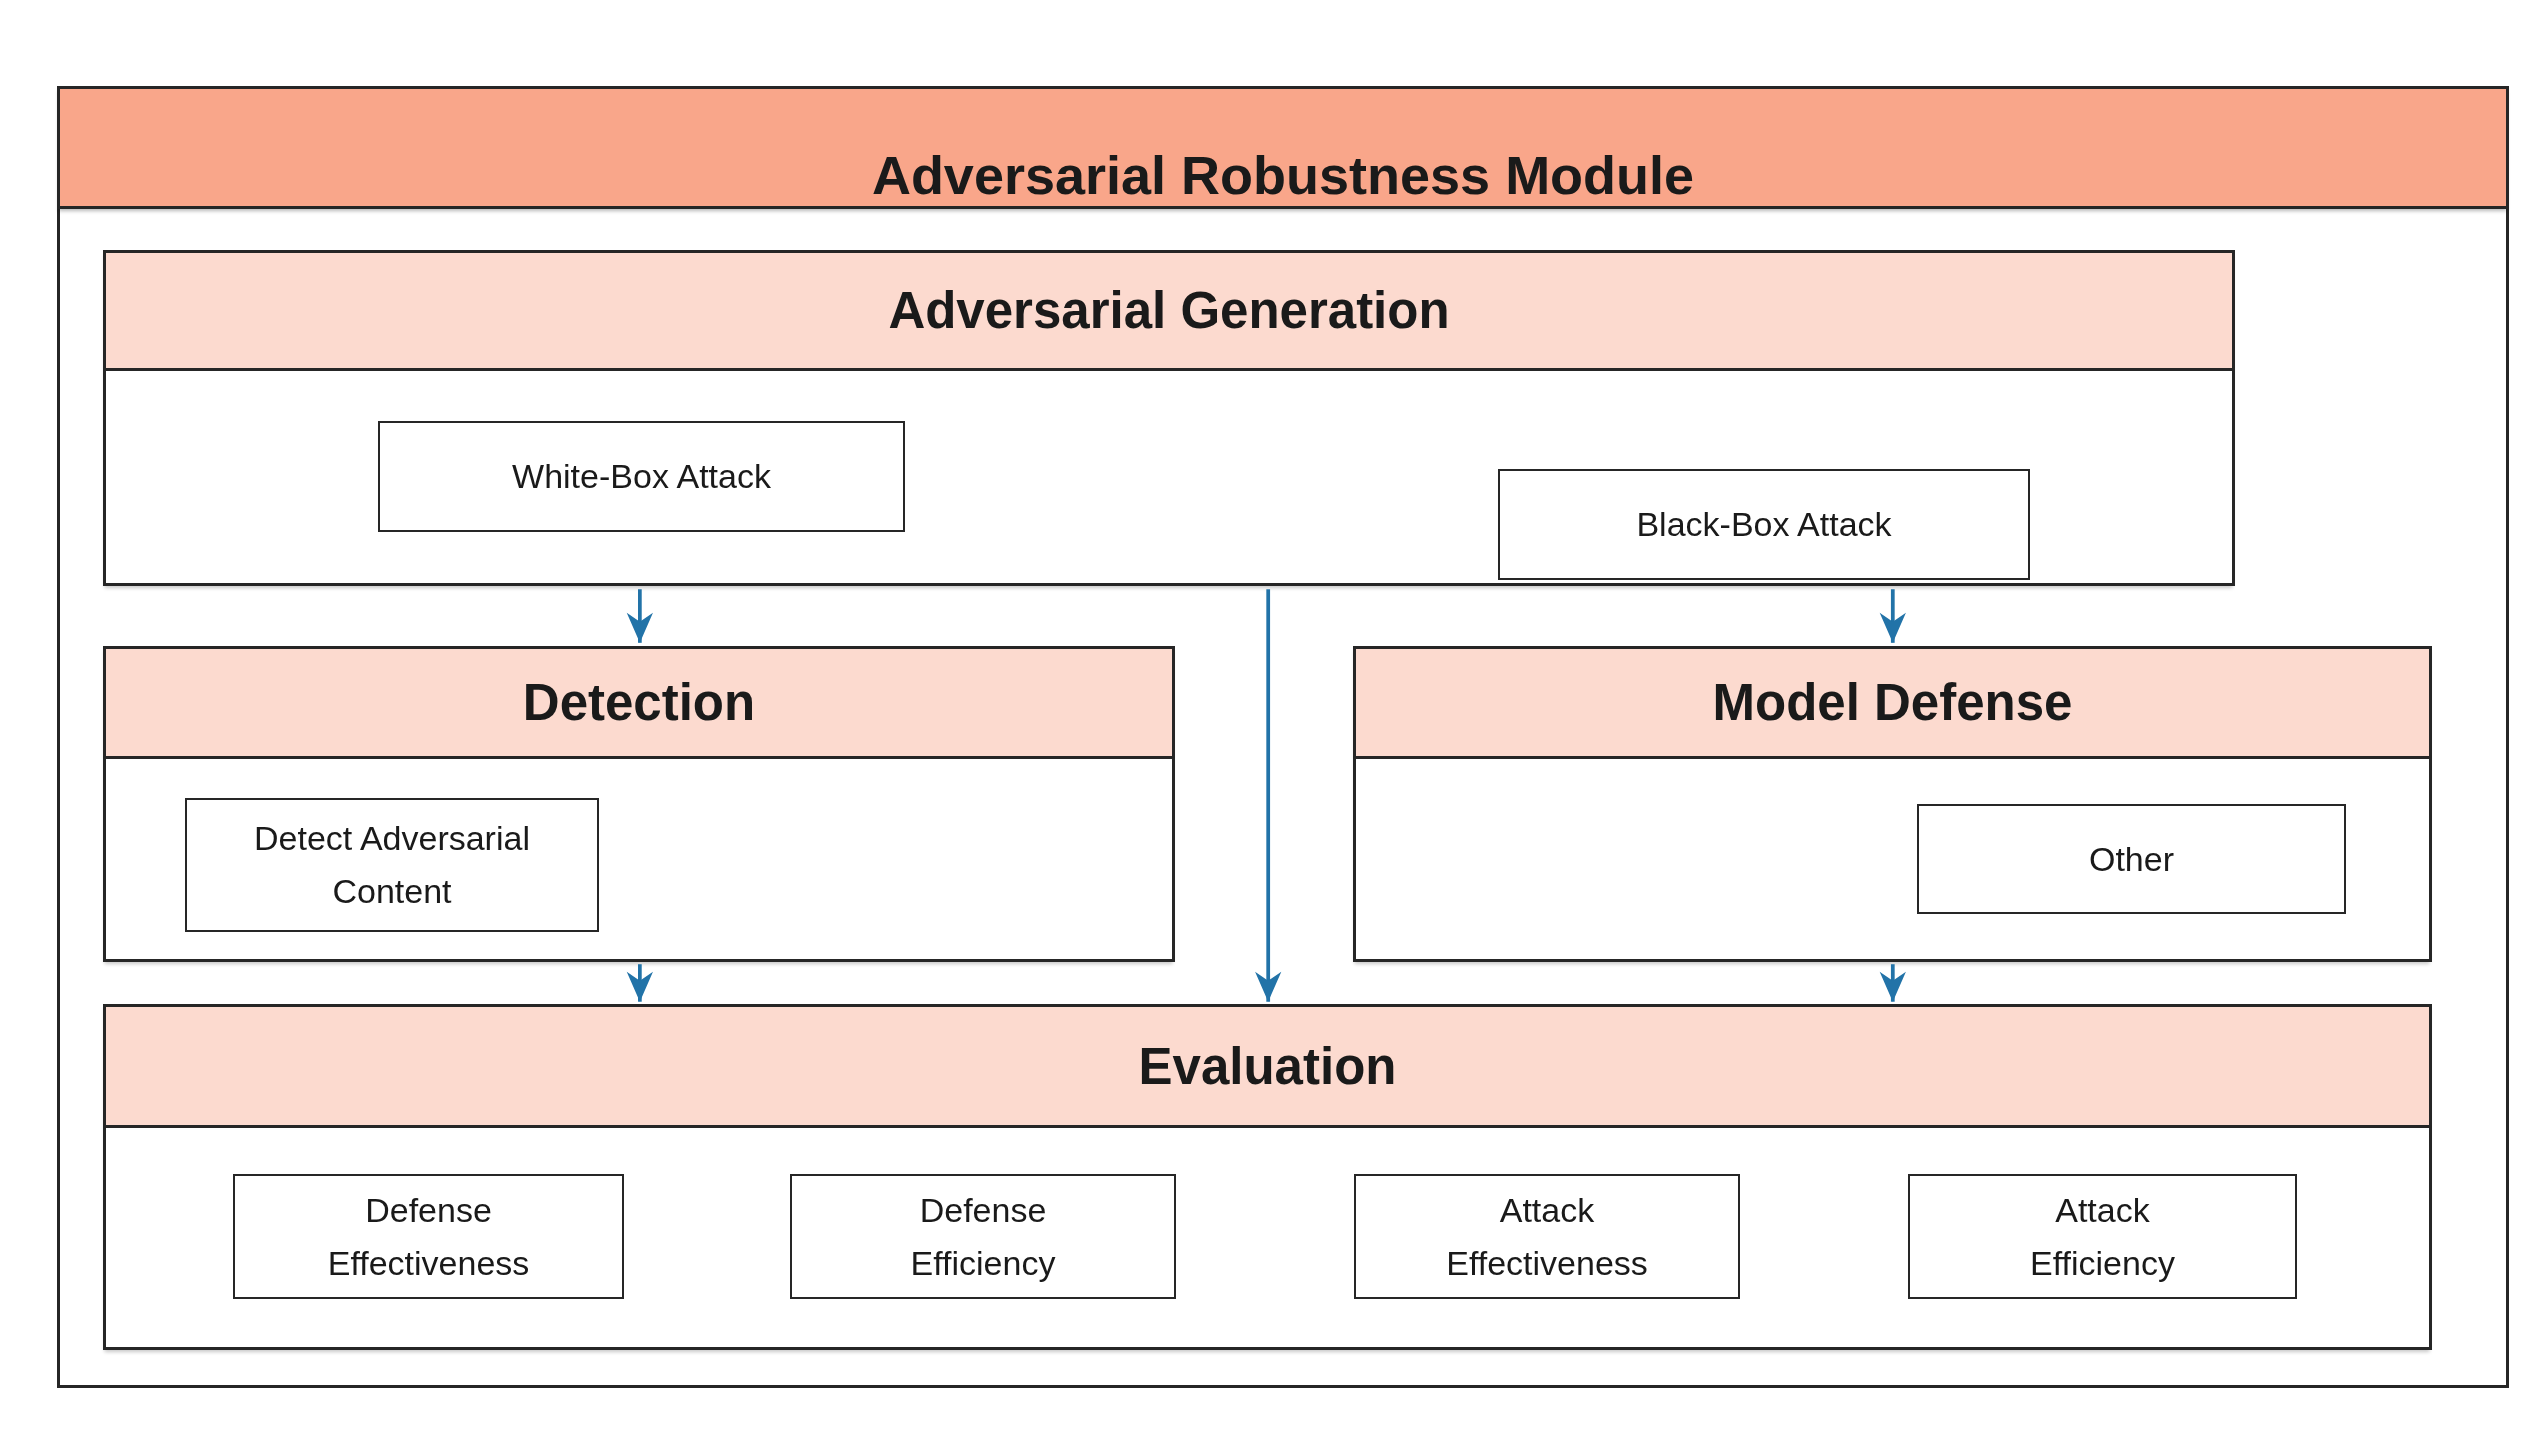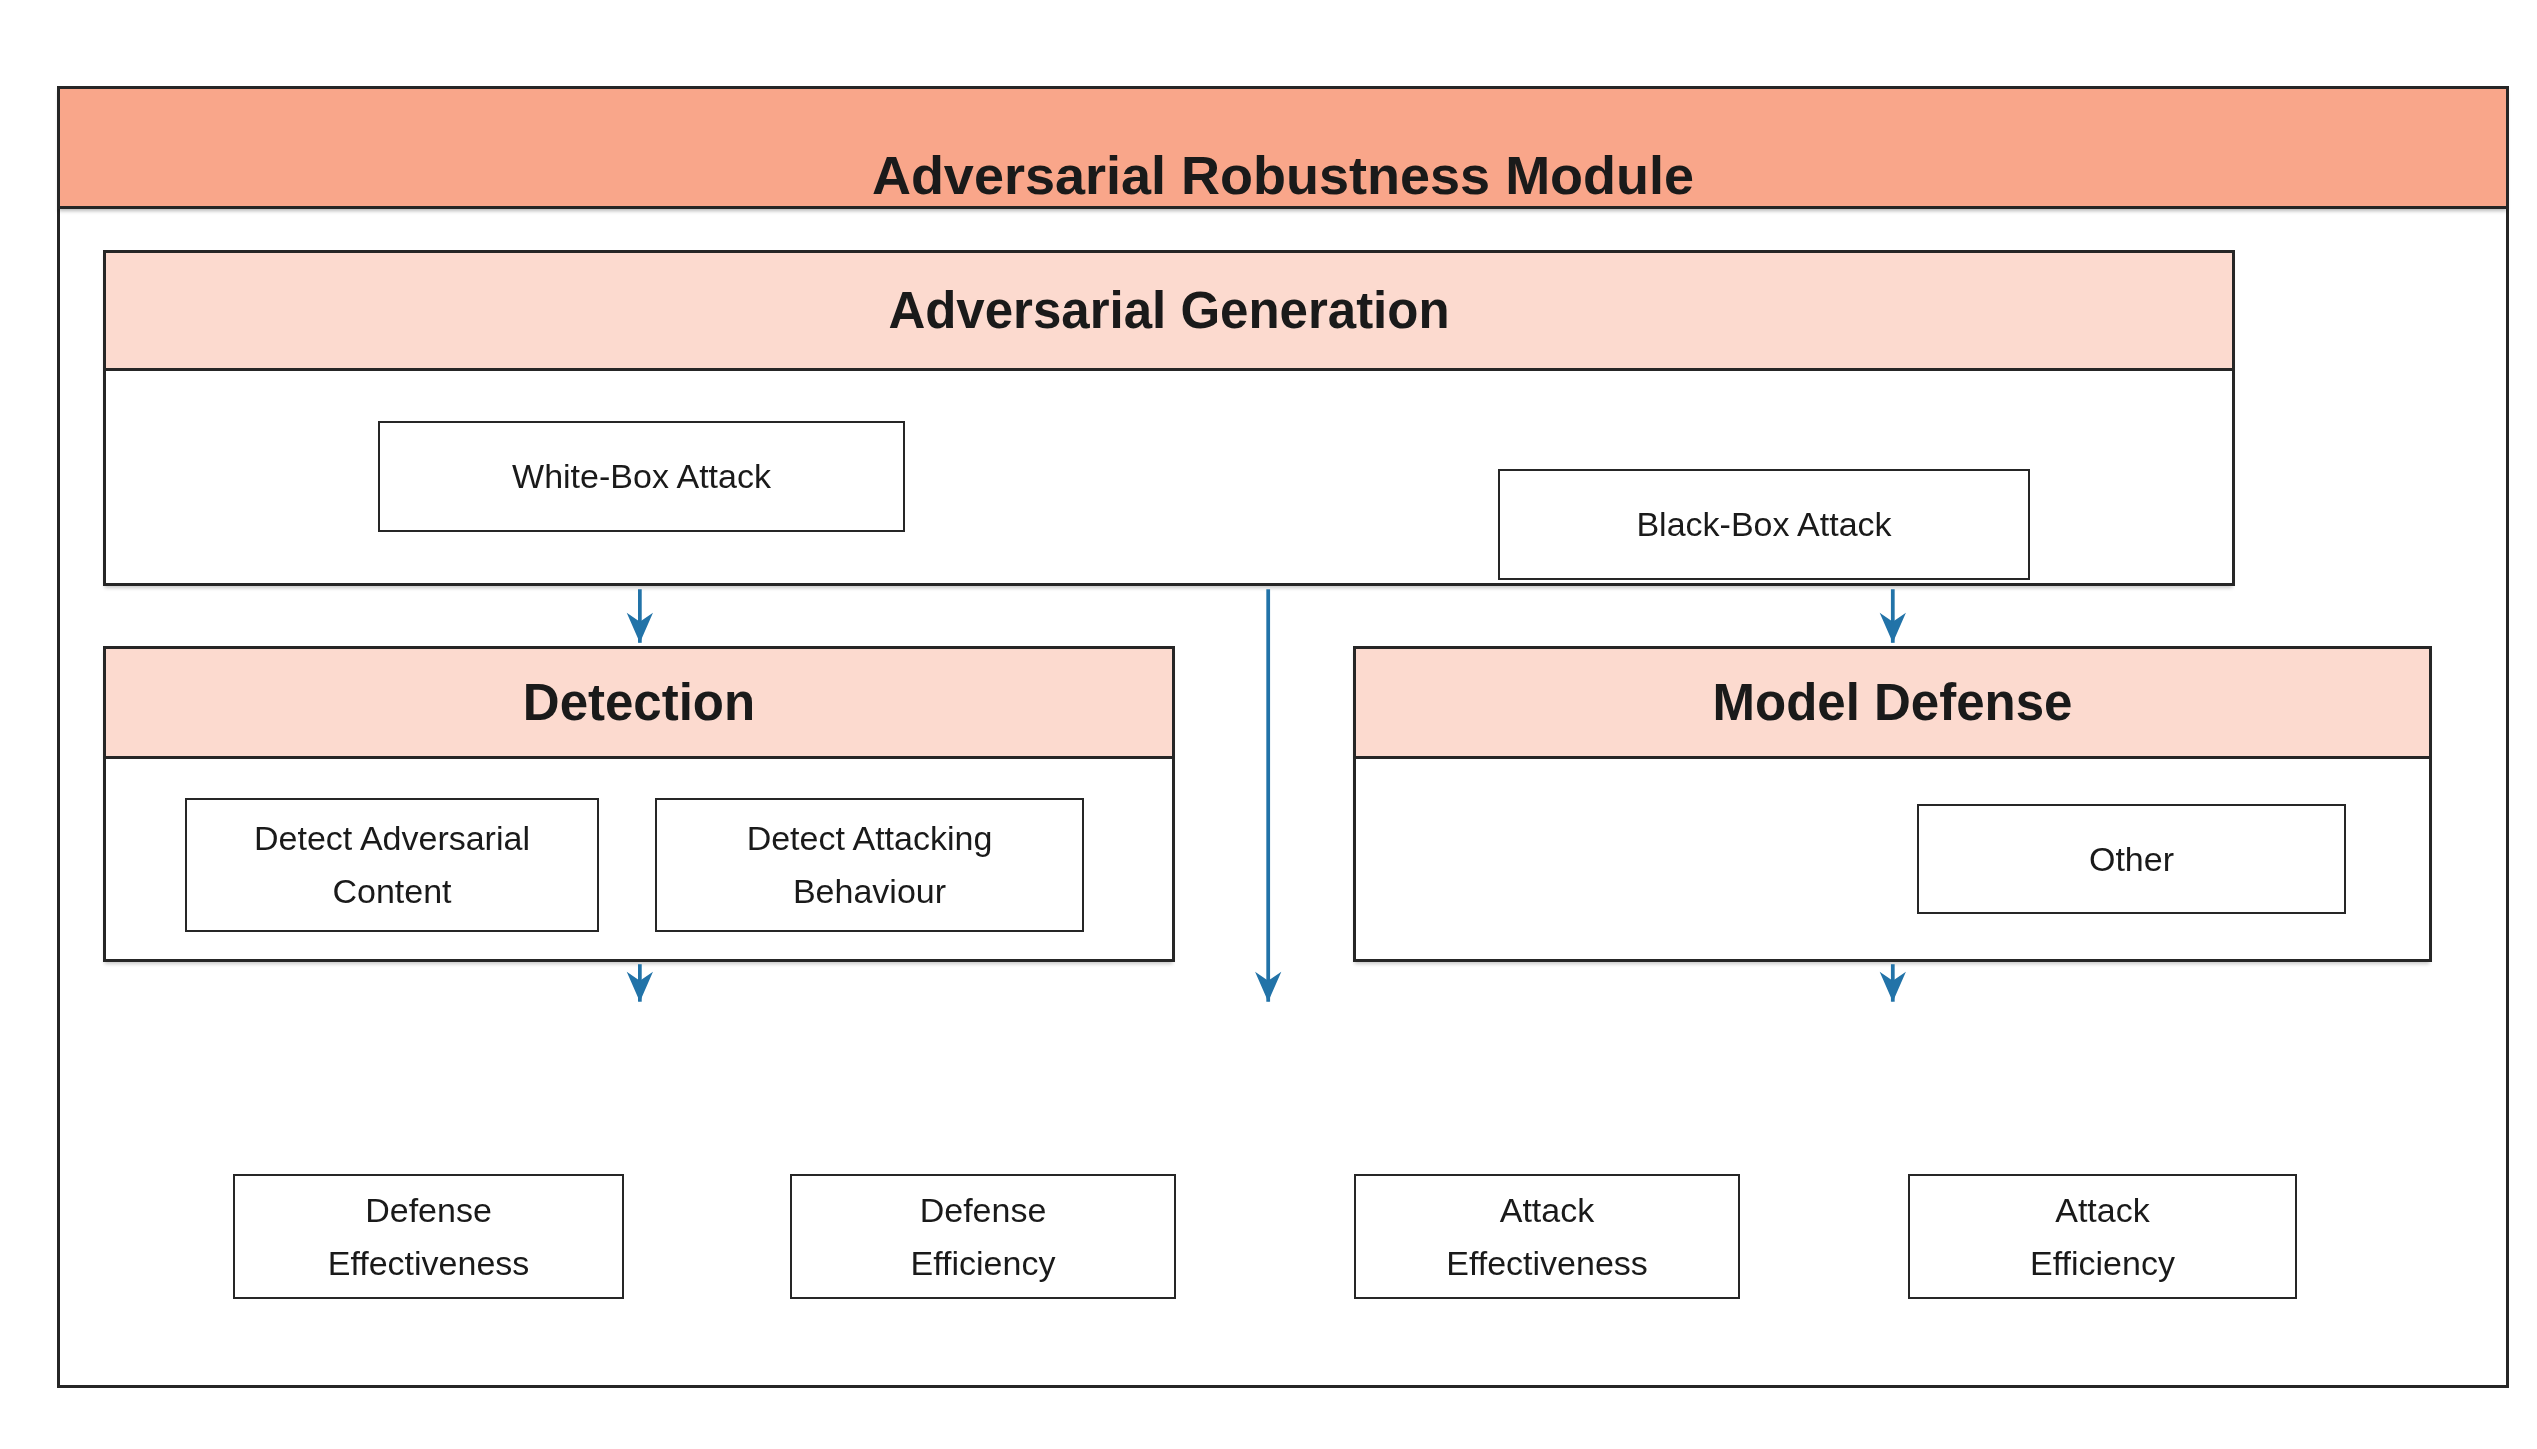--- a/index.html
+++ b/index.html
@@ -102,30 +102,33 @@
   <div id="box-white-box" class="abs leaf">White-Box Attack</div>
   <div id="box-black-box" class="abs leaf">Black-Box Attack</div>
 
   <div id="section-detection" class="abs section">
     <div class="section-header">
       <span class="section-title">Detection</span>
     </div>
   </div>
   <div id="box-detect-content" class="abs leaf">Detect Adversarial
 Content</div>
-  <div id="box-detect-behaviour" class="abs leaf">Detect Attacking
-Behaviour</div>
 
   <div id="section-defense" class="abs section">
     <div class="section-header">
       <span class="section-title">Model Defense</span>
     </div>
   </div>
   <div id="box-other" class="abs leaf">Other</div>
 
+  <div id="section-evaluation" class="abs section">
+    <div class="section-header">
+      <span class="section-title">Evaluation</span>
+    </div>
+  </div>
   <div id="box-def-effect" class="abs leaf">Defense
 Effectiveness</div>
   <div id="box-def-eff" class="abs leaf">Defense
 Efficiency</div>
   <div id="box-att-effect" class="abs leaf">Attack
 Effectiveness</div>
   <div id="box-att-eff" class="abs leaf">Attack
 Efficiency</div>
 
   <svg id="arrows" viewBox="0 0 4737 2705" xmlns="http://www.w3.org/2000/svg">

